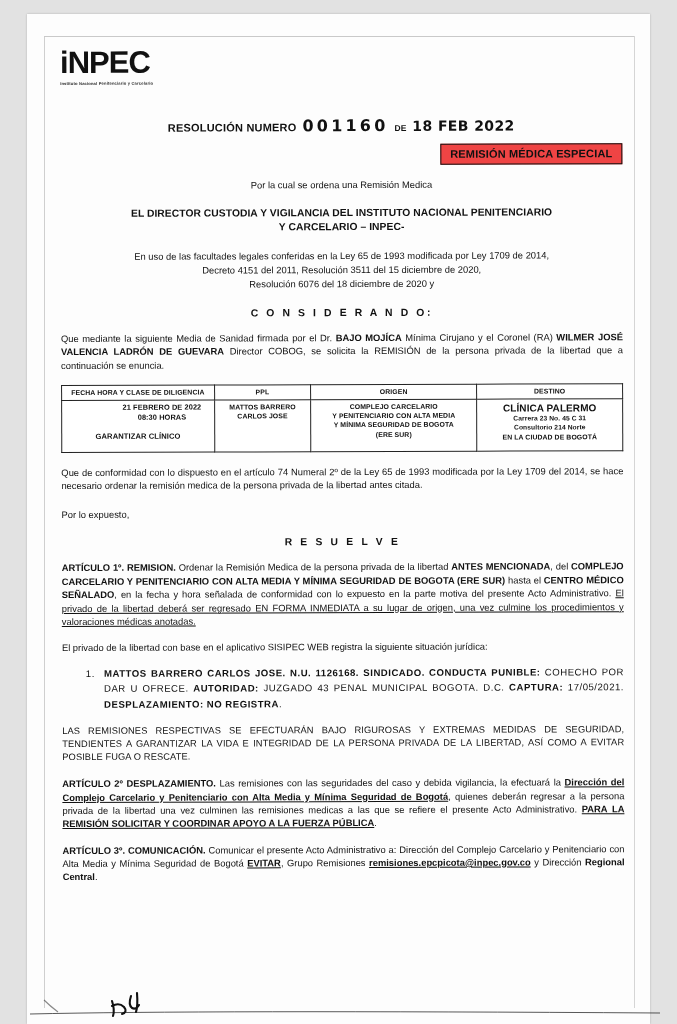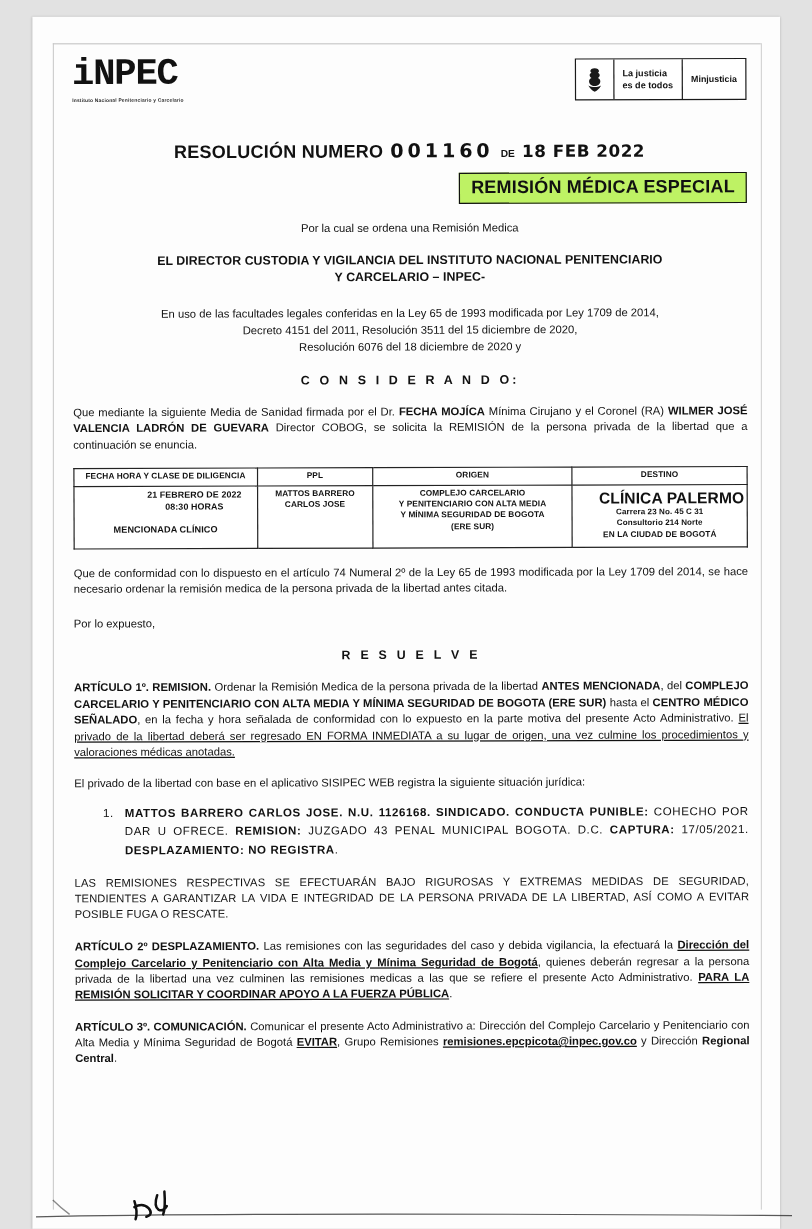--- a/index.html
+++ b/index.html
@@ -30,52 +30,52 @@
     color:#111;
     transform:rotate(-0.18deg);
     transform-origin:top left;
   }
 
   
   .hdr{display:flex;align-items:flex-start;justify-content:space-between;height:56px;}
   .logo-wrap{padding-top:3px;}
   .logo-mark{
     font-size:31px;font-weight:bold;letter-spacing:-1px;line-height:1;
-    color:#111;font-family:Liberation Mono, monospace;
+    color:#111;font-family:Liberation Sans, sans-serif;
   }
   .logo-sub{
     font-size:4.1px;letter-spacing:.16px;margin-top:3px;color:#2a2a2a;
     font-weight:bold;white-space:nowrap;
   }
   .gov{display:flex;border:1px solid #1a1a1a;height:33px;margin-top:6px;background:#fff;}
   .gov-cell{display:flex;align-items:center;justify-content:center;padding:0 7px;}
   .gov-sep{width:1px;background:#1a1a1a;}
   .gov-txt{font-size:7.6px;font-weight:bold;line-height:1.22;color:#111;}
   .gov-min{font-size:7.4px;font-weight:bold;color:#111;}
 
   
   .res-line{
     display:flex;align-items:baseline;justify-content:center;
     margin-top:17px;gap:6px;
   }
-  .res-lbl{font-size:15px;font-weight:bold;letter-spacing:.2px;}
+  .res-lbl{font-size:11px;font-weight:bold;letter-spacing:.2px;}
   .res-num{
     font-size:16px;font-weight:bold;letter-spacing:3.2px;
     font-family:"DejaVu Sans",sans-serif;
   }
   .res-de{font-size:8.5px;font-weight:bold;}
   .res-date{
     font-size:14px;font-weight:bold;letter-spacing:.4px;
     font-family:"DejaVu Sans",sans-serif;
   }
 
   .esp-row{display:flex;justify-content:flex-end;margin-top:9px;}
   .esp-box{
     border:1.3px solid #111;padding:3px 9px 4px;
-    font-size:15px;font-weight:bold;letter-spacing:.15px;background:#bef264;
+    font-size:11px;font-weight:bold;letter-spacing:.15px;background:#ef4444;
   }
 
   .center{text-align:center;}
   .por-la-cual{font-size:9.4px;margin-top:14px;}
   .director{
     font-size:10.3px;font-weight:bold;margin-top:16px;line-height:1.33;letter-spacing:.05px;
   }
   .facultades{font-size:9.4px;margin-top:16px;line-height:1.45;}
   .considerando{
     font-size:10.4px;font-weight:bold;letter-spacing:2.6px;margin-top:17px;
@@ -91,21 +91,21 @@
   table.remis th,table.remis td{
     border:1px solid #232323;text-align:center;vertical-align:top;
     padding:2px 2px 3px;
   }
   table.remis th{font-size:6.9px;font-weight:bold;line-height:1.2;letter-spacing:.1px;padding:3px 2px;}
   table.remis td{font-size:6.9px;font-weight:bold;line-height:1.33;letter-spacing:.08px;height:46px;}
   td.c1 .l1{font-size:7.4px;padding-left:48px;}
   td.c1 .l3{margin-top:9px;font-size:7.6px;}
   td.c2{vertical-align:middle;}
   td.c3{vertical-align:middle;}
-  td.c4 .n{font-size:13px;text-align:right;}
+  td.c4 .n{font-size:10px;}
   td.c4 .a{font-weight:bold;font-size:6.7px;}
 
   .resuelve{
     font-size:10.3px;font-weight:bold;letter-spacing:2.7px;margin-top:16px;text-align:center;
   }
   .u{text-decoration:underline;}
   .art{font-size:9.4px;line-height:1.42;text-align:justify;margin-top:13px;}
   .art b{font-weight:bold;}
 
   ol.situacion{
@@ -128,39 +128,20 @@
     <div class="page-rule-top"></div>
     <div class="page-rule-right"></div>
 
     <div class="content">
 
       <div class="hdr">
         <div class="logo-wrap">
           <div class="logo-mark">iNPEC</div>
           <div class="logo-sub">Instituto Nacional Penitenciario y Carcelario</div>
         </div>
-        <div class="gov">
-          <div class="gov-cell">
-            <svg width="17" height="22" viewBox="0 0 17 22" aria-hidden="true">
-              <path d="M8.5 1.2c2.2 0 3.6 1 3.6 2.3 0 .7-.4 1.2-.9 1.5.9.4 1.5 1.1 1.5 2.1 0 1-.6 1.8-1.6 2.2 1.3.5 2.1 1.5 2.1 2.8 0 2.4-2.1 4-4.7 4s-4.7-1.6-4.7-4c0-1.3.8-2.3 2.1-2.8-1-.4-1.6-1.2-1.6-2.2 0-1 .6-1.7 1.5-2.1-.5-.3-.9-.8-.9-1.5C4.9 2.2 6.3 1.2 8.5 1.2z" fill="#1a1a1a"></path>
-              <path d="M3.2 15.6c1.3 2.6 3.1 4.2 5.3 5.2 2.2-1 4-2.6 5.3-5.2-1.7.9-3.4 1.3-5.3 1.3s-3.6-.4-5.3-1.3z" fill="#1a1a1a"></path>
-            </svg>
-          </div>
-          <div class="gov-sep"></div>
-          <div class="gov-cell">
-            <div class="gov-txt">
-              <div>La justicia</div>
-              <div>es de todos</div>
-            </div>
-          </div>
-          <div class="gov-sep"></div>
-          <div class="gov-cell">
-            <span class="gov-min">Minjusticia</span>
-          </div>
-        </div>
       </div>
 
       <div class="res-line">
         <span class="res-lbl">RESOLUCIÓN NUMERO</span>
         <span class="res-num">001160</span>
         <span class="res-de">DE</span>
         <span class="res-date">18 FEB 2022</span>
       </div>
 
       <div class="esp-row">
@@ -176,21 +157,21 @@
 
       <div class="center facultades">
         <div>En uso de las facultades legales conferidas en la Ley 65 de 1993 modificada por Ley 1709 de 2014,</div>
         <div>Decreto 4151 del 2011, Resolución 3511 del 15 diciembre de 2020,</div>
         <div>Resolución 6076 del 18 diciembre de 2020 y</div>
       </div>
 
       <div class="center considerando">C O N S I D E R A N D O:</div>
 
       <div class="para">
-        <span>Que mediante la siguiente Media de Sanidad firmada por el Dr. </span><b>FECHA MOJÍCA</b><span> Mínima Cirujano y el Coronel (RA) </span><b>WILMER JOSÉ VALENCIA LADRÓN DE GUEVARA</b><span> Director COBOG, se solicita la REMISIÓN de la persona privada de la libertad que a continuación se enuncia.</span>
+        <span>Que mediante la siguiente Media de Sanidad firmada por el Dr. </span><b>BAJO MOJÍCA</b><span> Mínima Cirujano y el Coronel (RA) </span><b>WILMER JOSÉ VALENCIA LADRÓN DE GUEVARA</b><span> Director COBOG, se solicita la REMISIÓN de la persona privada de la libertad que a continuación se enuncia.</span>
       </div>
 
       <table class="remis">
         <colgroup>
           <col style="width:27.2%">
             <col style="width:17.2%">
             <col style="width:29.6%">
             <col style="width:26%">
         </colgroup>
         <thead>
@@ -199,21 +180,21 @@
             <th>PPL</th>
             <th>ORIGEN</th>
             <th>DESTINO</th>
           </tr>
         </thead>
         <tbody>
           <tr>
             <td class="c1">
               <div class="l1">21 FEBRERO DE 2022</div>
               <div class="l1">08:30 HORAS</div>
-              <div class="l3">MENCIONADA CLÍNICO</div>
+              <div class="l3">GARANTIZAR CLÍNICO</div>
             </td>
             <td class="c2">
               <div>MATTOS BARRERO</div>
               <div>CARLOS JOSE</div>
             </td>
             <td class="c3">
               <div>COMPLEJO CARCELARIO</div>
               <div>Y PENITENCIARIO CON ALTA MEDIA</div>
               <div>Y MÍNIMA SEGURIDAD DE BOGOTA</div>
               <div>(ERE SUR)</div>
@@ -234,21 +215,21 @@
 
       <div class="resuelve">R E S U E L V E</div>
 
       <div class="art">
         <b>ARTÍCULO 1º. REMISION.</b><span> Ordenar la Remisión Medica de la persona privada de la libertad </span><b>ANTES MENCIONADA</b><span>, del </span><b>COMPLEJO CARCELARIO Y PENITENCIARIO CON ALTA MEDIA Y MÍNIMA SEGURIDAD DE BOGOTA (ERE SUR)</b><span> hasta el </span><b>CENTRO MÉDICO SEÑALADO</b><span>, en la fecha y hora señalada de conformidad con lo expuesto en la parte motiva del presente Acto Administrativo. </span><span class="u">El privado de la libertad deberá ser regresado EN FORMA INMEDIATA a su lugar de origen, una vez culmine los procedimientos y valoraciones médicas anotadas.</span>
       </div>
 
       <div class="art">El privado de la libertad con base en el aplicativo SISIPEC WEB registra la siguiente situación jurídica:</div>
 
       <ol class="situacion">
-        <li><b>MATTOS BARRERO CARLOS JOSE. N.U. 1126168. SINDICADO. CONDUCTA PUNIBLE:</b><span> COHECHO POR DAR U OFRECE. </span><b>REMISION:</b><span> JUZGADO 43 PENAL MUNICIPAL BOGOTA. D.C. </span><b>CAPTURA:</b><span> 17/05/2021. </span><b>DESPLAZAMIENTO:</b><b> NO REGISTRA</b><span>.</span></li>
+        <li><b>MATTOS BARRERO CARLOS JOSE. N.U. 1126168. SINDICADO. CONDUCTA PUNIBLE:</b><span> COHECHO POR DAR U OFRECE. </span><b>AUTORIDAD:</b><span> JUZGADO 43 PENAL MUNICIPAL BOGOTA. D.C. </span><b>CAPTURA:</b><span> 17/05/2021. </span><b>DESPLAZAMIENTO:</b><b> NO REGISTRA</b><span>.</span></li>
       </ol>
 
       <div class="caps">LAS REMISIONES RESPECTIVAS SE EFECTUARÁN BAJO RIGUROSAS Y EXTREMAS MEDIDAS DE SEGURIDAD, TENDIENTES A GARANTIZAR LA VIDA E INTEGRIDAD DE LA PERSONA PRIVADA DE LA LIBERTAD, ASÍ COMO A EVITAR POSIBLE FUGA O RESCATE.</div>
 
       <div class="art">
         <b>ARTÍCULO 2º DESPLAZAMIENTO.</b><span> Las remisiones con las seguridades del caso y debida vigilancia, la efectuará la </span><b class="u">Dirección del Complejo Carcelario y Penitenciario con Alta Media y Mínima Seguridad de Bogotá</b><span>, quienes deberán regresar a la persona privada de la libertad una vez culminen las remisiones medicas a las que se refiere el presente Acto Administrativo. </span><b class="u">PARA LA REMISIÓN SOLICITAR Y COORDINAR APOYO A LA FUERZA PÚBLICA</b><span>.</span>
       </div>
 
       <div class="art">
         <b>ARTÍCULO 3º. COMUNICACIÓN.</b><span> Comunicar el presente Acto Administrativo a: Dirección del Complejo Carcelario y Penitenciario con Alta Media y Mínima Seguridad de Bogotá </span><b class="u">EVITAR</b><span>, Grupo Remisiones </span><b class="u">remisiones.epcpicota@inpec.gov.co</b><span> y Dirección </span><b>Regional Central</b><span>.</span>

